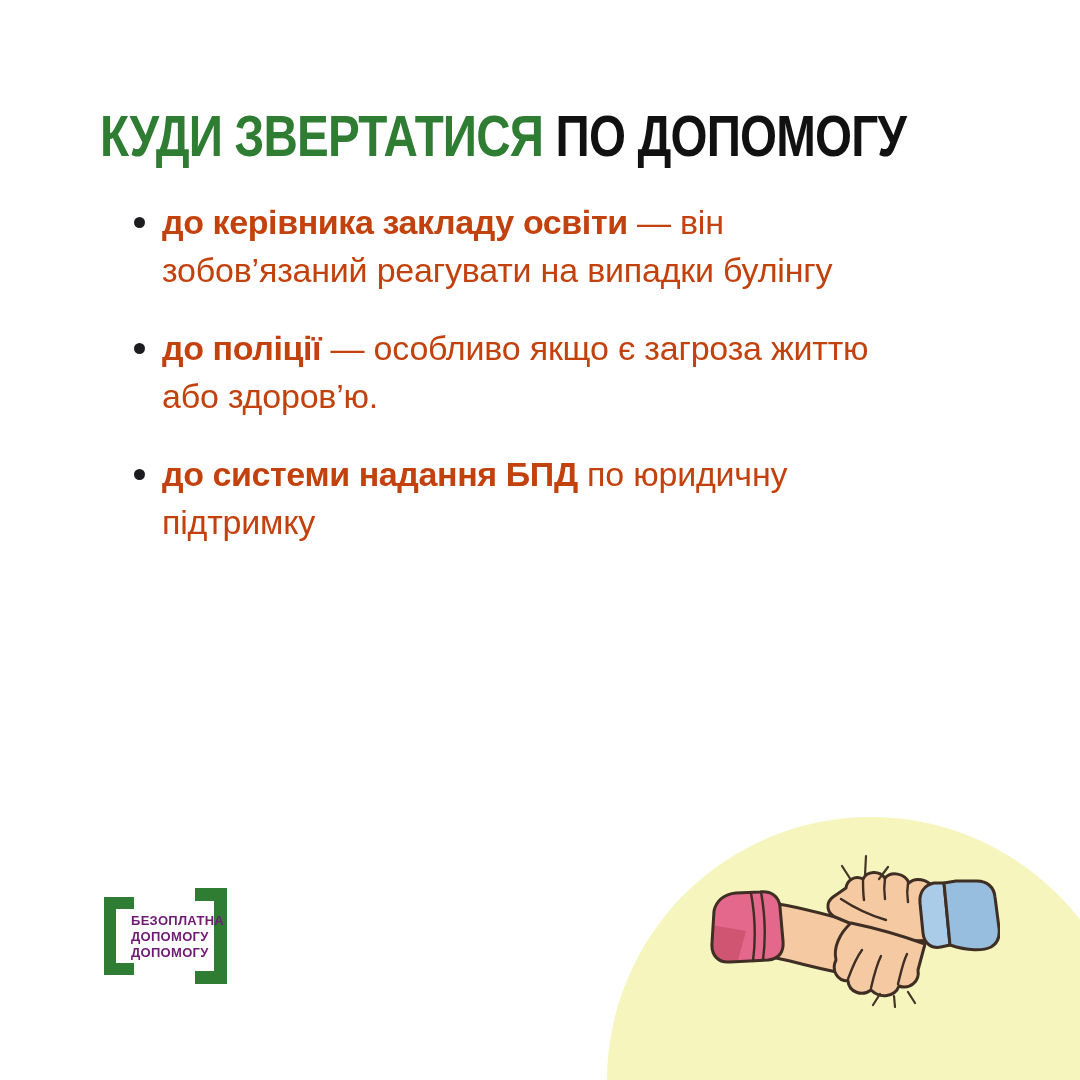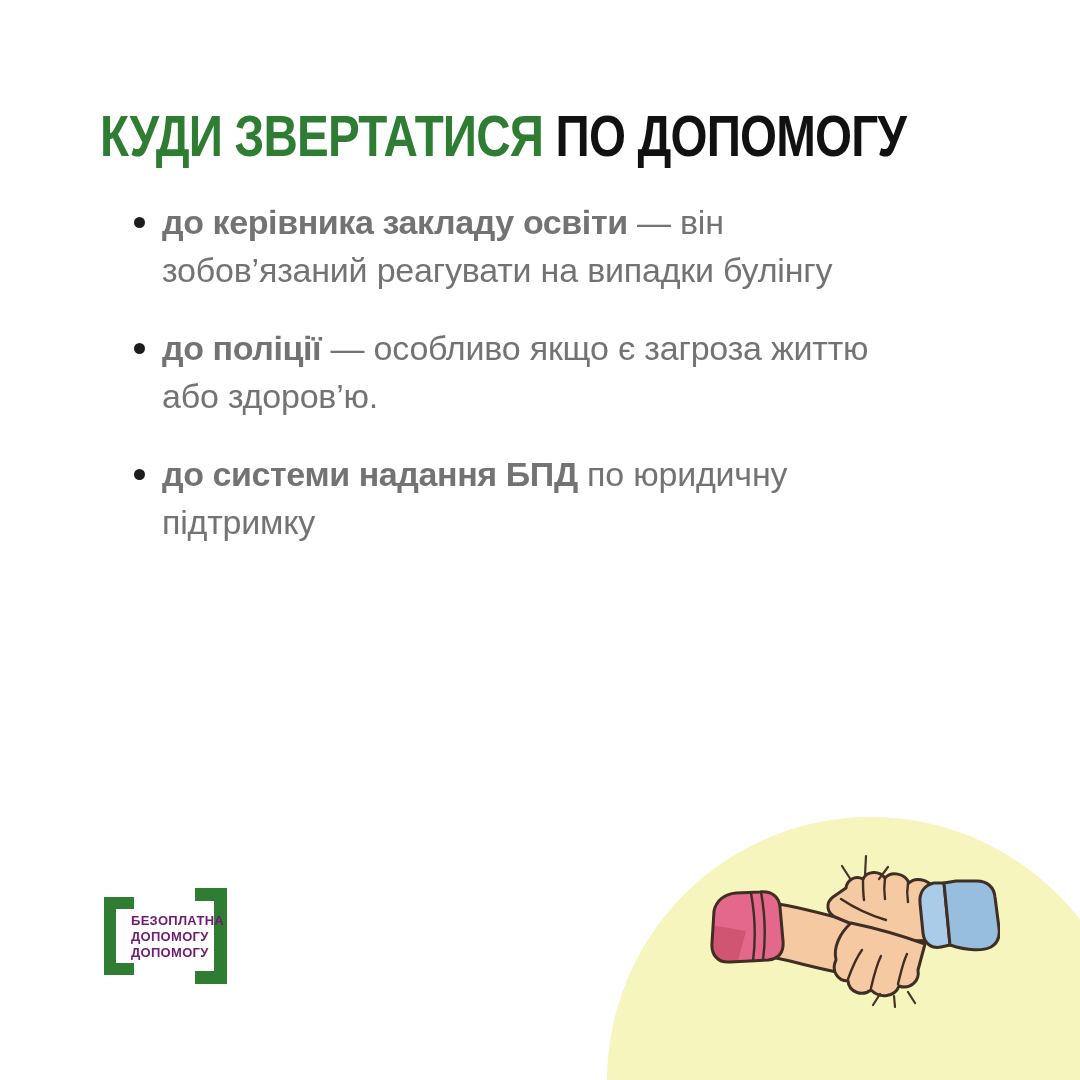--- a/index.html
+++ b/index.html
@@ -14,21 +14,21 @@
     color:#111111;white-space:nowrap;transform:scaleX(0.82);transform-origin:left top;
   }
   .title .green{color:#2F7D33;}
   .intro{
     margin-top:52px;font-size:34px;line-height:48px;color:#1D1D1F;
     max-width:830px;letter-spacing:-0.2px;
   }
   ul.points{list-style:none;margin:30px 0 0 0;padding:0;}
   ul.points li{
     position:relative;padding-left:62px;margin-top:30px;font-size:34px;
-    line-height:48px;color:#737373;max-width:720px;letter-spacing:-0.2px;
+    line-height:48px;color:#c2410c;max-width:720px;letter-spacing:-0.2px;
   }
   .dot{
     position:absolute;left:34px;top:19px;width:11px;height:11px;
     border-radius:50%;background:#1D1D1F;
   }
   ul.points b{font-weight:700;letter-spacing:-0.4px;}
   .fine{
     margin-top:40px;font-size:34px;line-height:48px;color:#1D1D1F;
     max-width:810px;letter-spacing:-0.2px;
   }

